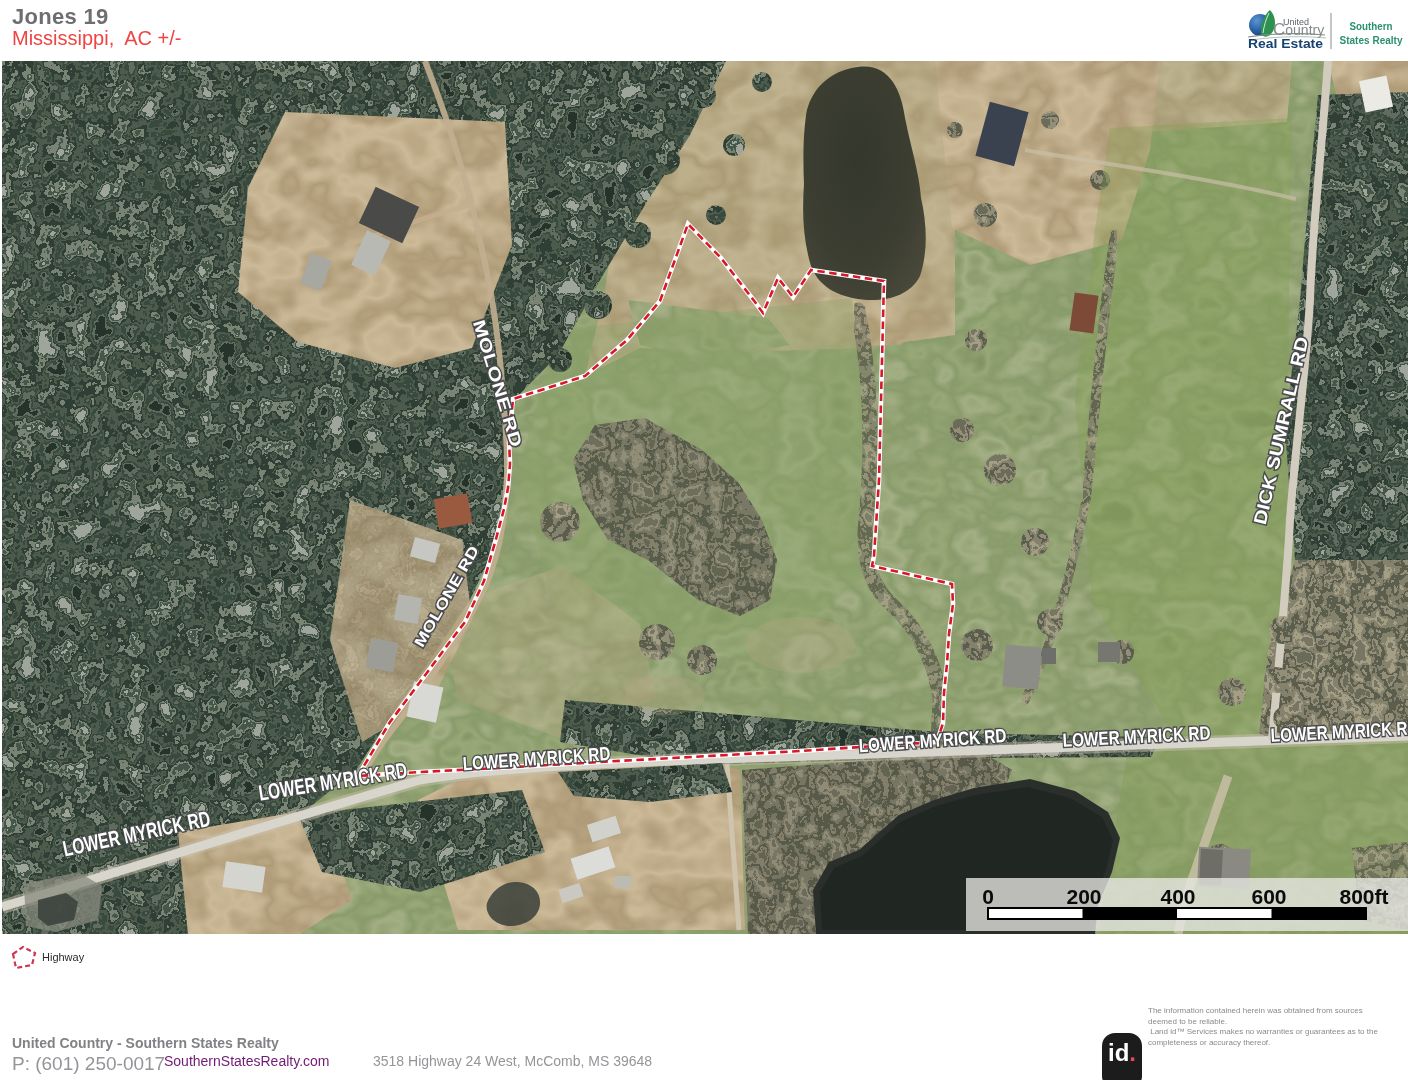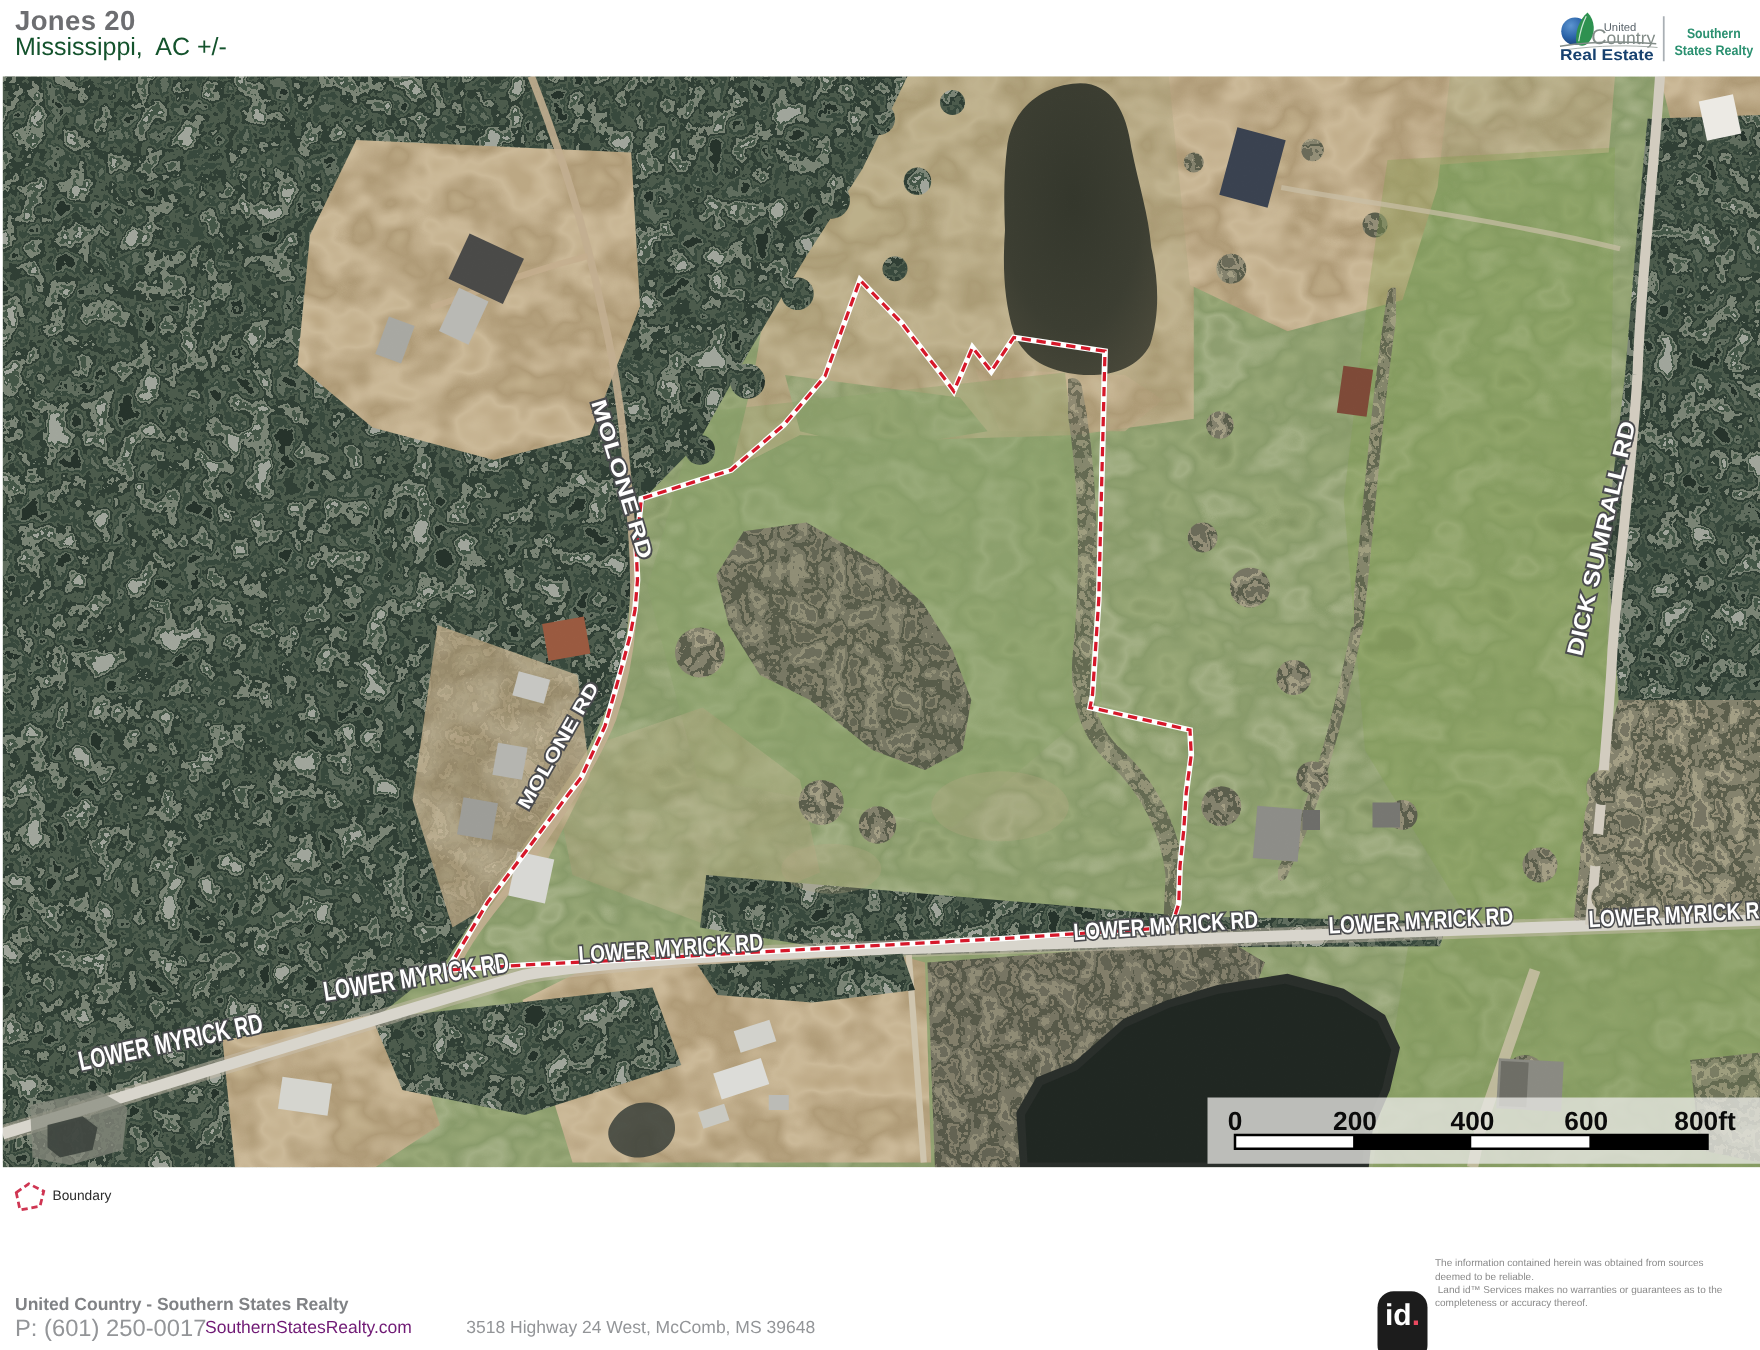--- a/index.html
+++ b/index.html
@@ -1,23 +1,23 @@
 <!DOCTYPE html>
 <html><head>
 <meta charset="utf-8">
 <style>
 html,body{margin:0;padding:0;width:1408px;height:1080px;background:#fff;font-family:"Liberation Sans",sans-serif;overflow:hidden;position:relative}
 .abs{position:absolute}
 </style>
 </head>
 <body>
 
-<div class="abs" style="left:12px;top:4px;font-size:22px;font-weight:bold;color:#6d6e71;letter-spacing:.3px">Jones 20</div>
-
-<div class="abs" style="left:12px;top:27px;font-size:20px;color:#14532d">Mississippi,&nbsp; AC +/-</div>
+<div class="abs" style="left:12px;top:4px;font-size:22px;font-weight:bold;color:#6d6e71;letter-spacing:.3px">Jones 19</div>
+
+<div class="abs" style="left:12px;top:27px;font-size:20px;color:#ef4444">Mississippi,&nbsp; AC +/-</div>
 
 <svg class="abs" style="left:1240px;top:8px" width="168" height="46" viewBox="0 0 168 46">
   <defs>
     <radialGradient id="gb" cx="35%" cy="30%" r="80%">
       <stop offset="0" stop-color="#5d95d0"></stop>
         <stop offset="55%" stop-color="#2a63a8"></stop>
         <stop offset="100%" stop-color="#173a6a"></stop>
     </radialGradient>
   </defs>
   <circle cx="20" cy="17" r="11" fill="url(#gb)"></circle>
@@ -417,21 +417,21 @@
 <rect x="1082.5" y="908" width="94.5" height="11" fill="#000"></rect>
 <rect x="1271.5" y="908" width="94.5" height="11" fill="#000"></rect>
 
 </g>
 </svg>
 
 <svg class="abs" style="left:8px;top:944px" width="32" height="30" viewBox="0 0 32 30">
   <polygon points="5,10 15,3 27,9 24,21 8,24" fill="none" stroke="#cf3552" stroke-width="2.2" stroke-dasharray="5 3"></polygon>
 </svg>
 
-<div class="abs" style="left:42px;top:951px;font-size:11px;color:#2b2b2b">Boundary</div>
+<div class="abs" style="left:42px;top:951px;font-size:11px;color:#2b2b2b">Highway</div>
 
 <div class="abs" style="left:12px;top:1035px;font-size:14px;font-weight:bold;color:#808285">United Country - Southern States Realty</div>
 
 <div class="abs" style="left:12px;top:1053px;font-size:19px;color:#939598">P: (601) 250-0017</div>
 <div class="abs" style="left:164px;top:1053px;font-size:14px;color:#701a75">SouthernStatesRealty.com</div>
 <div class="abs" style="left:373px;top:1053px;font-size:14px;color:#939598">3518 Highway 24 West, McComb, MS 39648</div>
 
 <div class="abs" style="left:1102px;top:1033px;width:40px;height:56px;background:#1c1c1c;border-radius:13px;color:#fff;font-weight:bold;font-size:24px;text-align:center;line-height:40px">id<span style="color:#e8485f">.</span></div>
 
 <div class="abs" style="left:1148px;top:1006px;font-size:8px;color:#8a8a8a;line-height:10.5px">The information contained herein  was obtained from sources<br>deemed to be reliable.<br>&nbsp;Land id™ Services makes no warranties or guarantees as to the<br>completeness or accuracy thereof.</div>

